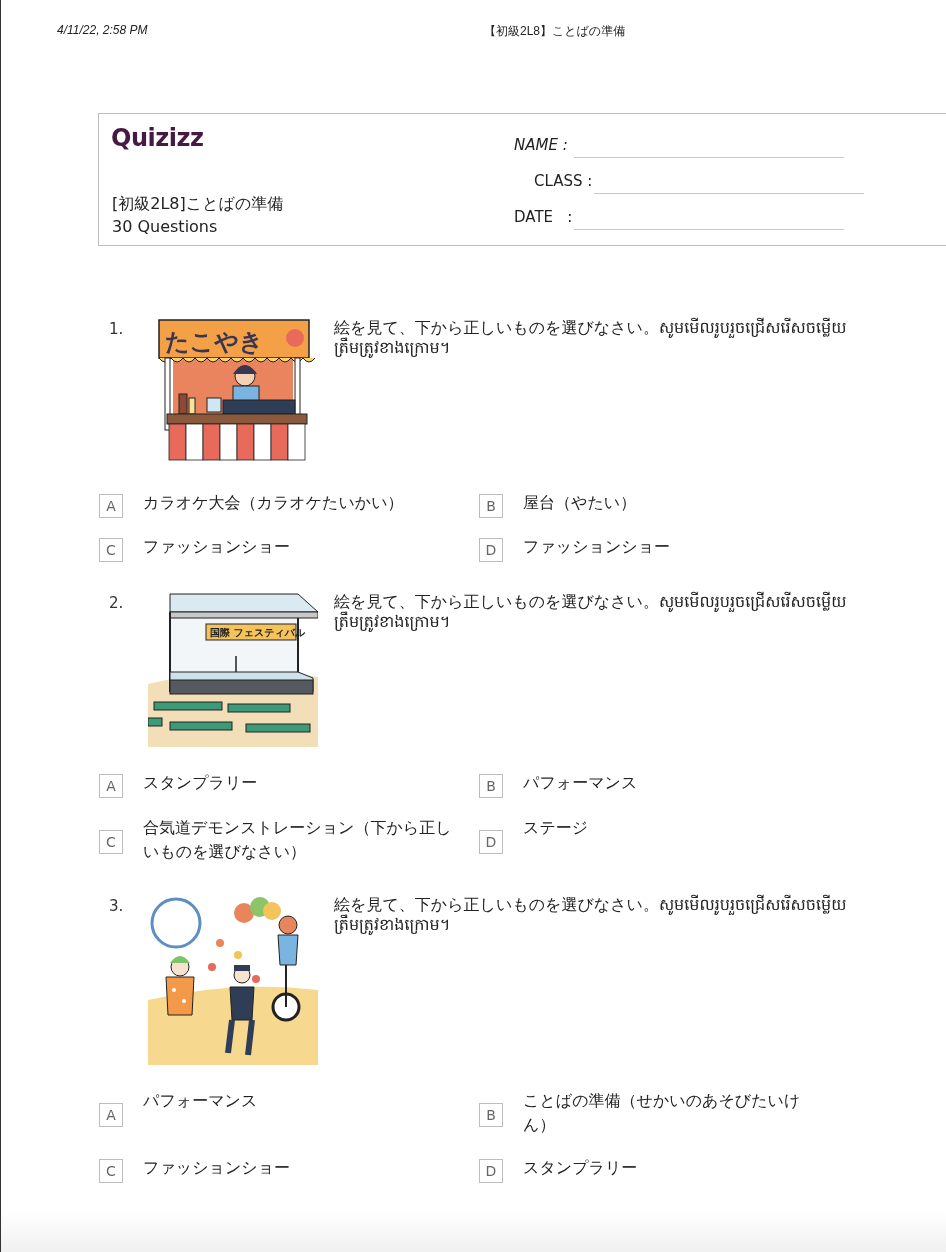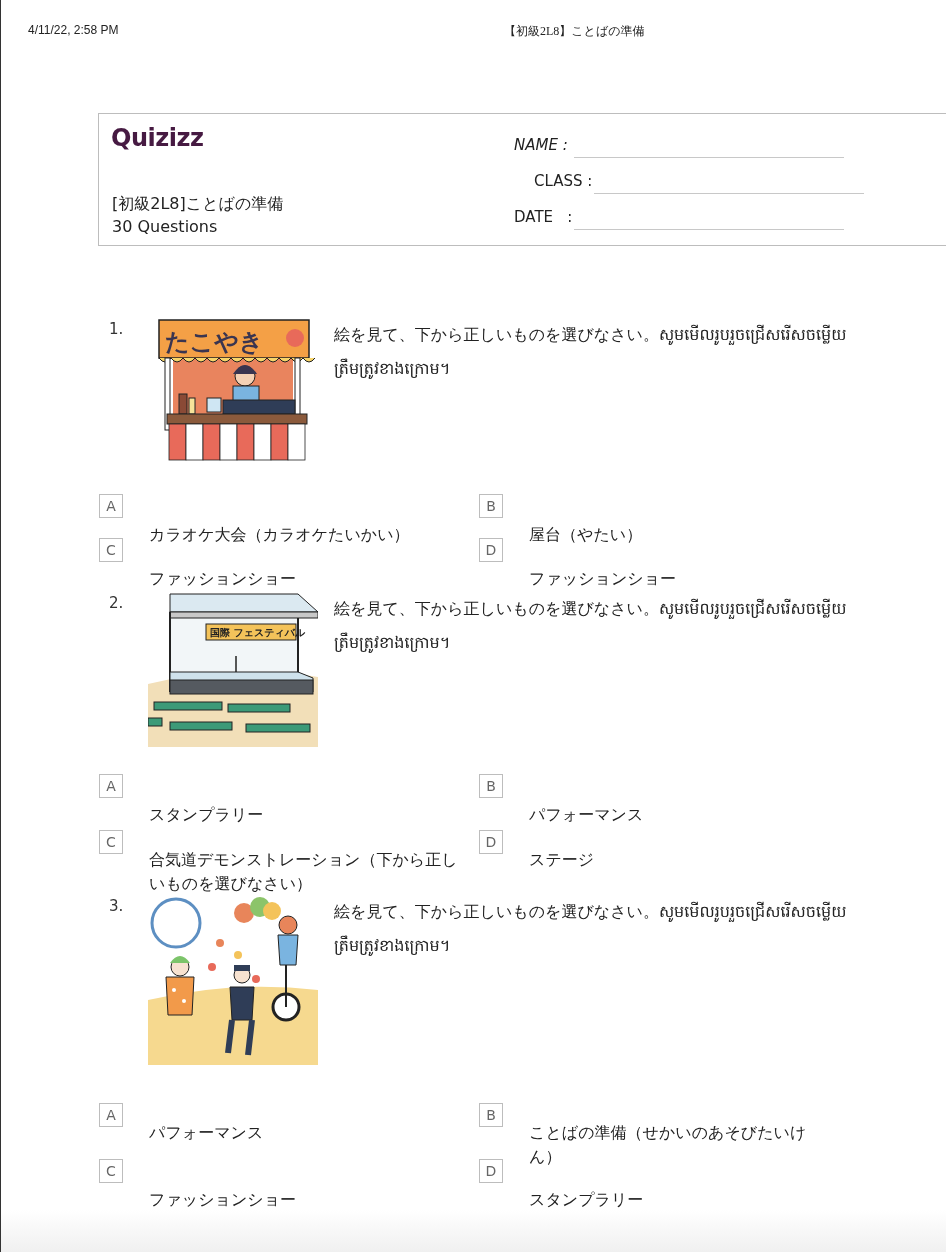--- a/index.html
+++ b/index.html
@@ -3,39 +3,39 @@
   <meta charset="utf-8">
   <style>
     html, body { margin: 0; padding: 0; }
     body {
       width: 946px; height: 1252px; position: relative; overflow: hidden;
       background: linear-gradient(to bottom, #ffffff 0px, #ffffff 1210px, #f0f0f0 1252px);
       font-family: "DejaVu Sans", sans-serif; color: #222;
     }
     .left-edge { position: absolute; left: 0; top: 0; width: 1px; height: 1252px; background: #333; }
     .print-header { position: absolute; top: 23px; left: 0; width: 946px; font-family: "Liberation Sans", sans-serif; font-size: 12px; color: #222; }
-    .print-date { position: absolute; left: 28px; }
-    .print-title { position: absolute; left: 504px; font-family: Liberation Serif, serif; }
+    .print-date { position: absolute; left: 57px; font-style: italic; }
+    .print-title { position: absolute; left: 484px; }
 
     .info-box { position: absolute; left: 98px; top: 113px; width: 854px; height: 133px; border: 1px solid #bdbdbd; box-sizing: border-box; }
     .logo { position: absolute; left: 12px; top: 10px; font-family: "DejaVu Sans", sans-serif; font-weight: bold; font-size: 24px; color: #461a42; letter-spacing: -0.5px; }
     .quiz-title { position: absolute; left: 13px; top: 80px; font-size: 16px; color: #222; text-align: right; }
     .quiz-count { position: absolute; left: 13px; top: 103px; font-size: 16px; color: #222; }
     .field { position: absolute; left: 415px; font-size: 15px; color: #222; }
     .field .line { position: absolute; left: 60px; width: 270px; height: 1px; background: #c8c8c8; top: 21px; }
     .f-name { top: 22px; font-style: italic; } .f-class { top: 58px; margin-left: 20px; } .f-date { top: 94px; }
 
     .question { position: absolute; left: 0; width: 946px; }
     .q-num { position: absolute; left: 109px; top: 0; font-size: 15px; color: #333; }
     .q-img { position: absolute; left: 148px; width: 170px; }
-    .q-text { position: absolute; left: 334px; width: 515px; font-size: 16px; line-height: 34px; color: #222; }
+    .q-text { position: absolute; left: 334px; width: 515px; font-size: 16px; line-height: 20px; color: #222; }
 
     .opt { position: absolute; font-size: 16px; line-height: 24px; color: #222; }
     .opt .letter { position: absolute; left: 0; width: 24px; height: 24px; border: 1px solid #bdbdbd; box-sizing: border-box; text-align: center; line-height: 22px; font-size: 14px; color: #666; }
-    .opt .label { position: absolute; left: 50px; width: 320px; margin-top: 32px; }
+    .opt .label { position: absolute; left: 44px; width: 320px; }
     .col-a { left: 99px; } .col-b { left: 479px; }
   </style>
 </head>
 <body>
 
 <div class="left-edge"></div>
 
 <div class="print-header">
   <span class="print-date">4/11/22, 2:58 PM</span>
   <span class="print-title">【初級2L8】ことばの準備</span>

